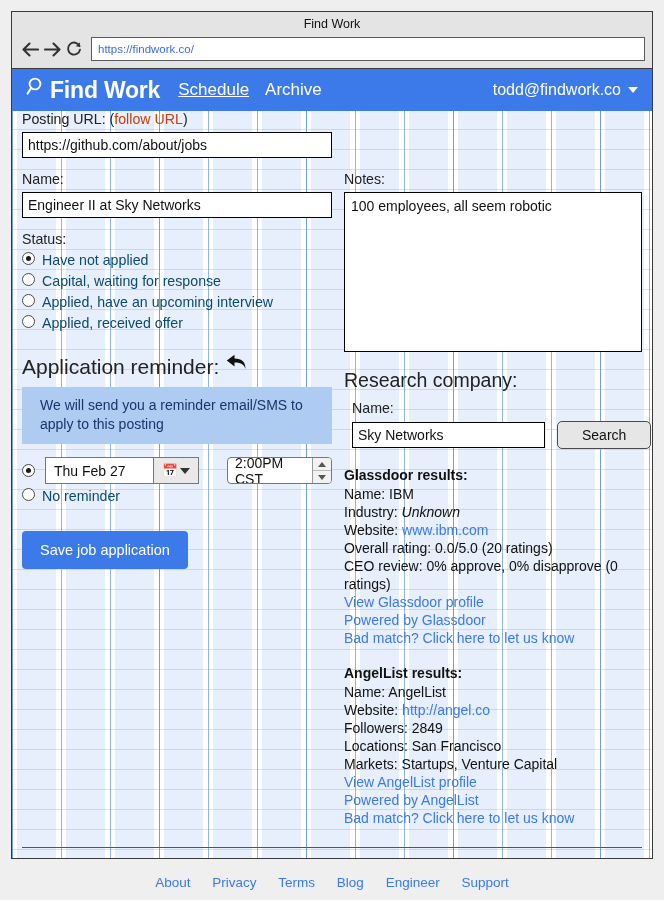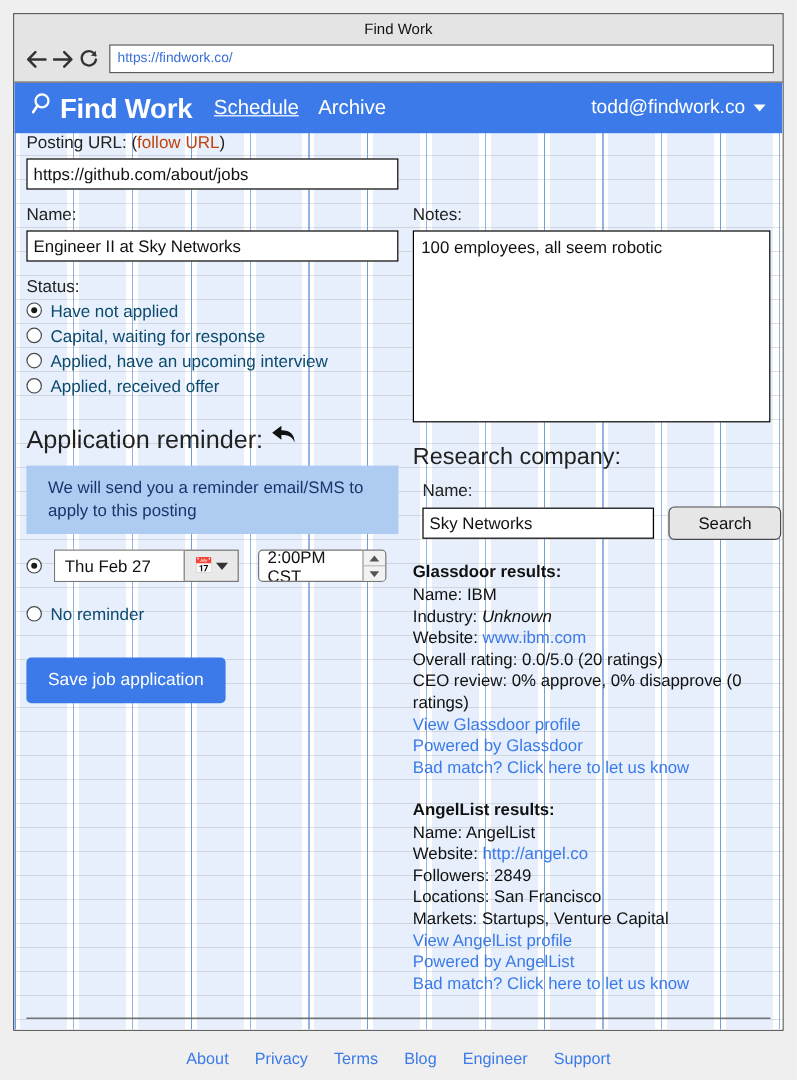--- a/index.html
+++ b/index.html
@@ -259,21 +259,21 @@
     border-right: 5px solid transparent;
     border-top: 6px solid #333;
   }
   .timepicker {
     display: flex;
     align-items: stretch;
     height: 27px;
     border: 1px solid #777;
     border-radius: 4px;
     background: #fff;
-    margin-left: 16px;
+    margin-left: 28px;
     overflow: hidden;
   }
   .timepicker .tp-value {
     width: 86px;
     font-size: 14px;
     color: #111;
     display: flex; align-items: center;
     padding-left: 7px;
   }
   .spinner {
@@ -483,21 +483,21 @@
                 <div>
                     <span class="sp-up"></span>
                   </div>
                 <div>
                     <span class="sp-dn"></span>
                   </div>
               </div>
             </div>
           </div>
 
-          <div class="radio-row" style="margin-top:20px">
+          <div class="radio-row" style="margin-top:4px">
             <span class="radio"></span>
             <span>No reminder</span>
           </div>
 
           <button id="save-btn">Save job application</button>
         </div>
 
         <div id="col-right">
           <div style="height:60px"></div>
           <div class="field-label">Notes:</div>

